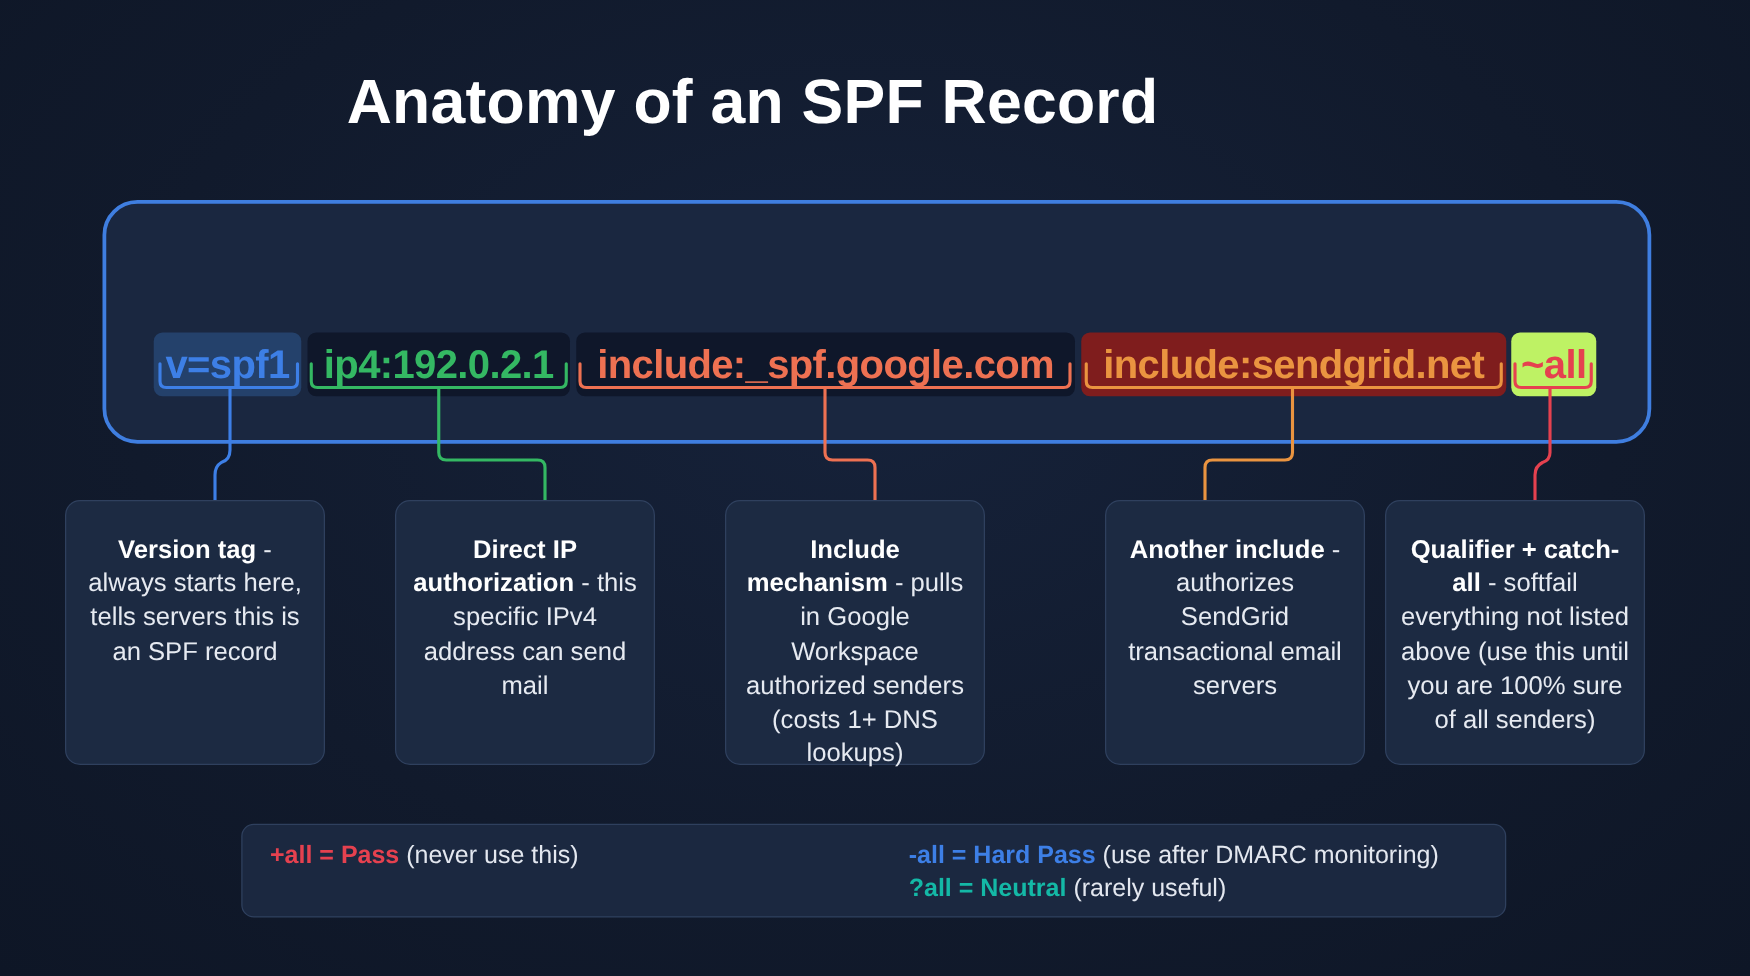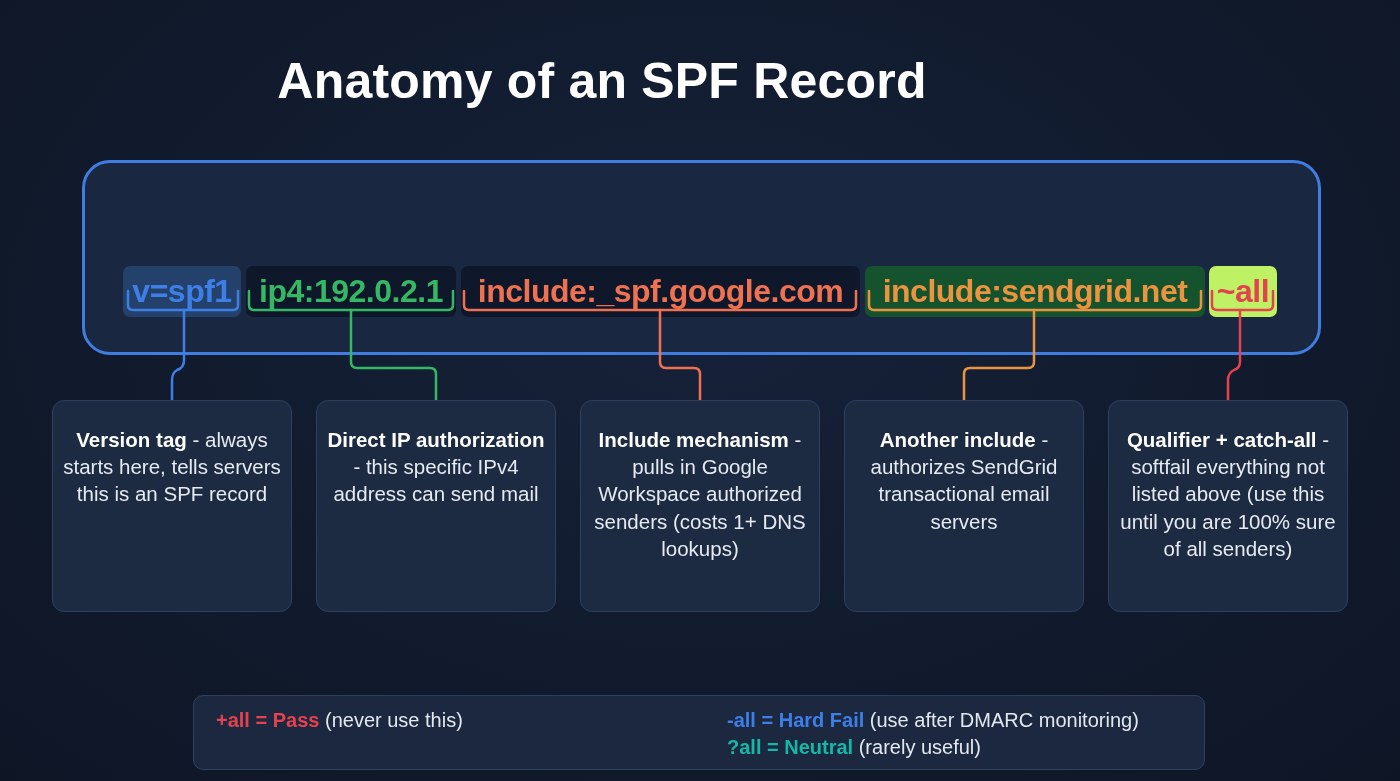--- a/index.html
+++ b/index.html
@@ -17,46 +17,46 @@
     position:absolute; left:82px; top:160px; width:1233px; height:189px;
     border:3px solid #3f7ee0; border-radius:28px;
     background:#1a2740;
   }
   .token {
     position:absolute; top:234px; height:51px; border-radius:7px;
     font-size:32px; font-weight:700; line-height:51px; text-align:center;
     white-space:nowrap; letter-spacing:-0.5px;margin-top:32px;
   }
   .card {
-    position:absolute; top:400px; width:240px; height:212px;
+    position:absolute; top:400px; width:208px; height:212px;
     background:#1c2a42; border:1.5px solid #2f405e; border-radius:12px;
     box-sizing:border-box; padding:25px 10px 0 10px; text-align:center;
     font-size:20.5px; line-height:27.2px; color:#e6eaf1;
   }
   .card b { color:#ffffff; font-weight:700; }
   svg.lines { position:absolute; left:0; top:0; }
   .legend {
     position:absolute; left:193px; top:659px; width:1012px; height:75px;
     background:#1b2840; border:1.5px solid #2f405e; border-radius:10px;
-    box-sizing:border-box; font-size:20px; color:#e3e7ef;margin-top:36px;
+    box-sizing:border-box; font-size:20px; color:#e3e7ef;
   }
   .legend .item { position:absolute; white-space:nowrap; }
   .legend .key { font-weight:700; }
 </style>
 </head>
 <body>
 
 <div class="title">Anatomy of an SPF Record</div>
 
 <div class="record-box"></div>
 
 <div class="token" style="left:123px;width:118px;background:#24416b;color:#3d7fe6;">v=spf1</div>
 <div class="token" style="left:246px;width:210px;background:#0f172a;color:#34b863;">ip4:192.0.2.1</div>
 <div class="token" style="left:461px;width:399px;background:#0f172a;color:#ee7152;">include:_spf.google.com</div>
-<div class="token" style="left:865px;width:340px;background:#14532d;color:#ea9440;">include:sendgrid.net</div>
+<div class="token" style="left:865px;width:340px;background:#7f1d1d;color:#ea9440;">include:sendgrid.net</div>
 <div class="token" style="left:1209px;width:68px;background:#bef264;color:#e5414f;">~all</div>
 
 <svg class="lines" width="1400" height="781">
   <g fill="none" stroke-width="2.5" stroke-linejoin="round" stroke-linecap="round">
 
     <path d="M128 291 V305 Q128 310 133 310 H233 Q238 310 238 305 V291" stroke="#3d7fe6"></path>
     <path d="M184 310 V360 Q184 368 177 370 Q172 373 172 380 V400" stroke="#3d7fe6"></path>
 
     <path d="M249 291 V305 Q249 310 254 310 H448 Q453 310 453 305 V291" stroke="#34b863"></path>
     <path d="M351 310 V362 Q351 368 357 368 H430 Q436 368 436 374 V400" stroke="#34b863"></path>
@@ -74,30 +74,30 @@
 
 <div class="card" style="left:52px;">
   <b>Version tag</b><span> - </span><span>always starts here, tells servers this is an SPF record</span>
 </div>
 <div class="card" style="left:316px;">
   <b>Direct IP authorization</b><span> - </span><span>this specific IPv4 address can send mail</span>
 </div>
 <div class="card" style="left:580px;">
   <b>Include mechanism</b><span> </span><span>- pulls in Google Workspace authorized senders (costs 1+ DNS lookups)</span>
 </div>
-<div class="card" style="left:844px;">
+<div class="card" style="left:884px;">
   <b>Another include</b><span> - </span><span>authorizes SendGrid transactional email servers</span>
 </div>
 <div class="card" style="left:1108px;">
   <b>Qualifier + catch-all</b><span> </span><span>- softfail everything not listed above (use this until you are 100% sure of all senders)</span>
 </div>
 
 <div class="legend">
   <div class="item" style="left:22px;top:13px;">
     <span class="key" style="color:#e5414f;">+all = Pass</span><span> (never use this)</span>
   </div>
   <div class="item" style="left:533px;top:13px;">
-    <span class="key" style="color:#3d7fe6;">-all = Hard Fail</span><span> (use after DMARC monitoring)</span>
+    <span class="key" style="color:#3d7fe6;">-all = Hard Pass</span><span> (use after DMARC monitoring)</span>
   </div>
   <div class="item" style="left:533px;top:40px;">
     <span class="key" style="color:#14b8a6;">?all = Neutral</span><span> (rarely useful)</span>
   </div>
 </div>
 
 </body></html>

